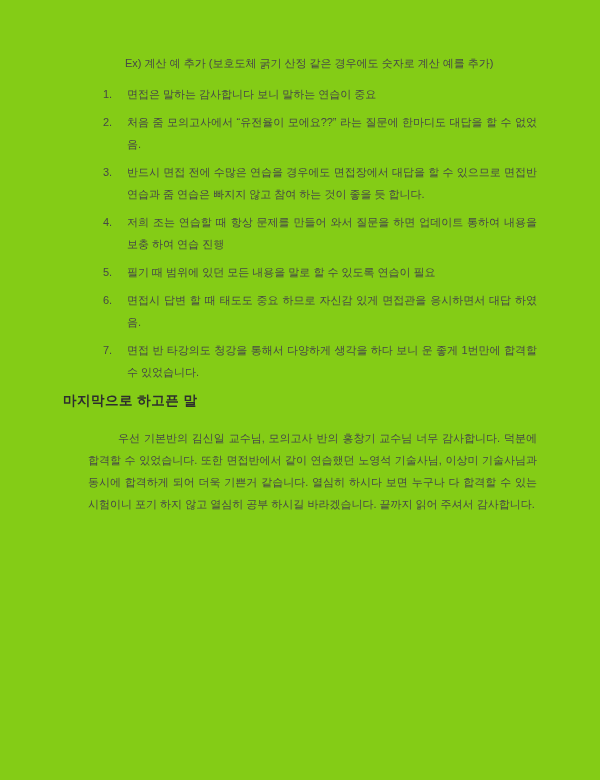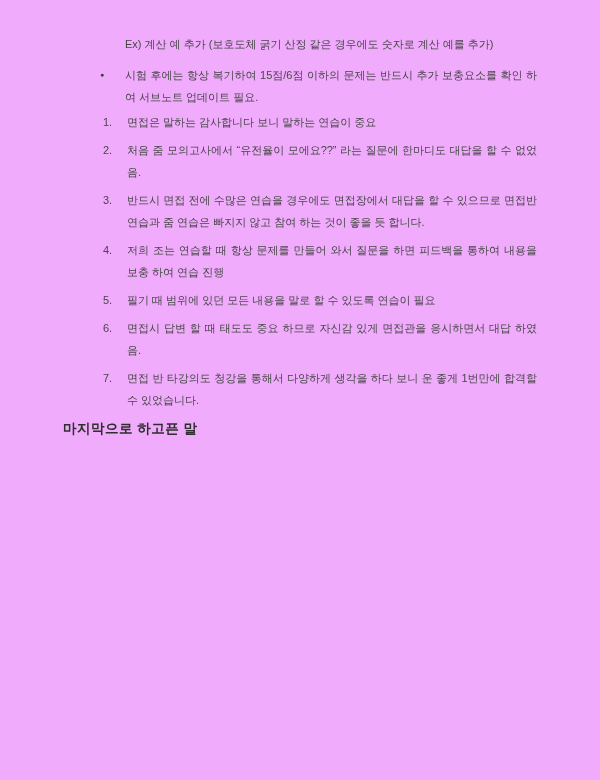--- a/index.html
+++ b/index.html
@@ -3,25 +3,25 @@
 <meta charset="utf-8">
 <style>
   * { margin: 0; padding: 0; box-sizing: border-box; }
   html, body { background: #e9e9e9; }
   body {
     width: 600px; height: 780px;
     font-family: "Liberation Sans", "DejaVu Sans", sans-serif;
   }
   .page {
     width: 600px; height: 780px;
-    background: #f0abfc;
+    background: #84cc16;
     color: #474747;
     font-size: 11px;
     line-height: 22px;
-    padding-top: 33px;
+    padding-top: 52px;
     overflow: hidden;
   }
   .jtext {
     text-align: justify;
     text-align-last: left;
     word-break: break-all;
     overflow-wrap: anywhere;
   }
   .ex-line {
     margin: 0 63px 9px 125px;
@@ -65,54 +65,51 @@
   }
 </style>
 </head>
 <body>
 
 <div class="page">
 
   <div class="ex-line jtext">Ex) 계산 예 추가 (보호도체 굵기 산정 같은 경우에도 숫자로 계산 예를 추가)</div>
 
   <div class="bullet-list">
-    <div class="bullet-item">
-      <span class="bullet-marker">●</span>
-      <div class="bullet-text jtext">시험 후에는 항상 복기하여 15점/6점 이하의 문제는 반드시 추가 보충요소를 확인 하여 서브노트 업데이트 필요.</div>
-    </div>
   </div>
 
 
   <div class="numbered-list">
     <div class="num-item">
       <span class="num-label">1.</span>
       <div class="num-text jtext">면접은 말하는 감사합니다 보니 말하는 연습이 중요</div>
     </div>
     <div class="num-item">
       <span class="num-label">2.</span>
       <div class="num-text jtext">처음 줌 모의고사에서 “유전율이 모에요??” 라는 질문에 한마디도 대답을 할 수 없었음.</div>
     </div>
     <div class="num-item">
       <span class="num-label">3.</span>
       <div class="num-text jtext">반드시 면접 전에 수많은 연습을 경우에도 면접장에서 대답을 할 수 있으므로 면접반 연습과 줌 연습은 빠지지 않고 참여 하는 것이 좋을 듯 합니다.</div>
     </div>
     <div class="num-item">
       <span class="num-label">4.</span>
-      <div class="num-text jtext">저희 조는 연습할 때 항상 문제를 만들어 와서 질문을 하면 피드백을 통하여 내용을 보충 하여 연습 진행</div>
+      <div class="num-text jtext">저희 조는 연습할 때 항상 문제를 만들어 와서 질문을 하면 업데이트 통하여 내용을 보충 하여 연습 진행</div>
     </div>
     <div class="num-item">
       <span class="num-label">5.</span>
       <div class="num-text jtext">필기 때 범위에 있던 모든 내용을 말로 할 수 있도록 연습이 필요</div>
     </div>
     <div class="num-item">
       <span class="num-label">6.</span>
       <div class="num-text jtext">면접시 답변 할 때 태도도 중요 하므로 자신감 있게 면접관을 응시하면서 대답 하였음.</div>
     </div>
     <div class="num-item">
       <span class="num-label">7.</span>
       <div class="num-text jtext">면접 반 타강의도 청강을 통해서 다양하게 생각을 하다 보니 운 좋게 1번만에 합격할 수 있었습니다.</div>
     </div>
   </div>
 
   <h2 class="section-heading heading-closing">마지막으로 하고픈 말</h2>
 
+  <p class="closing-paragraph jtext">우선 기본반의 김신일 교수님, 모의고사 반의 홍창기 교수님 너무 감사합니다. 덕분에 합격할 수 있었습니다. 또한 면접반에서 같이 연습했던 노영석 기술사님, 이상미 기술사님과 동시에 합격하게 되어 더욱 기쁜거 같습니다. 열심히 하시다 보면 누구나 다 합격할 수 있는 시험이니 포기 하지 않고 열심히 공부 하시길 바라겠습니다. 끝까지 읽어 주셔서 감사합니다.</p>
 
 </div>
 
 </body></html>

